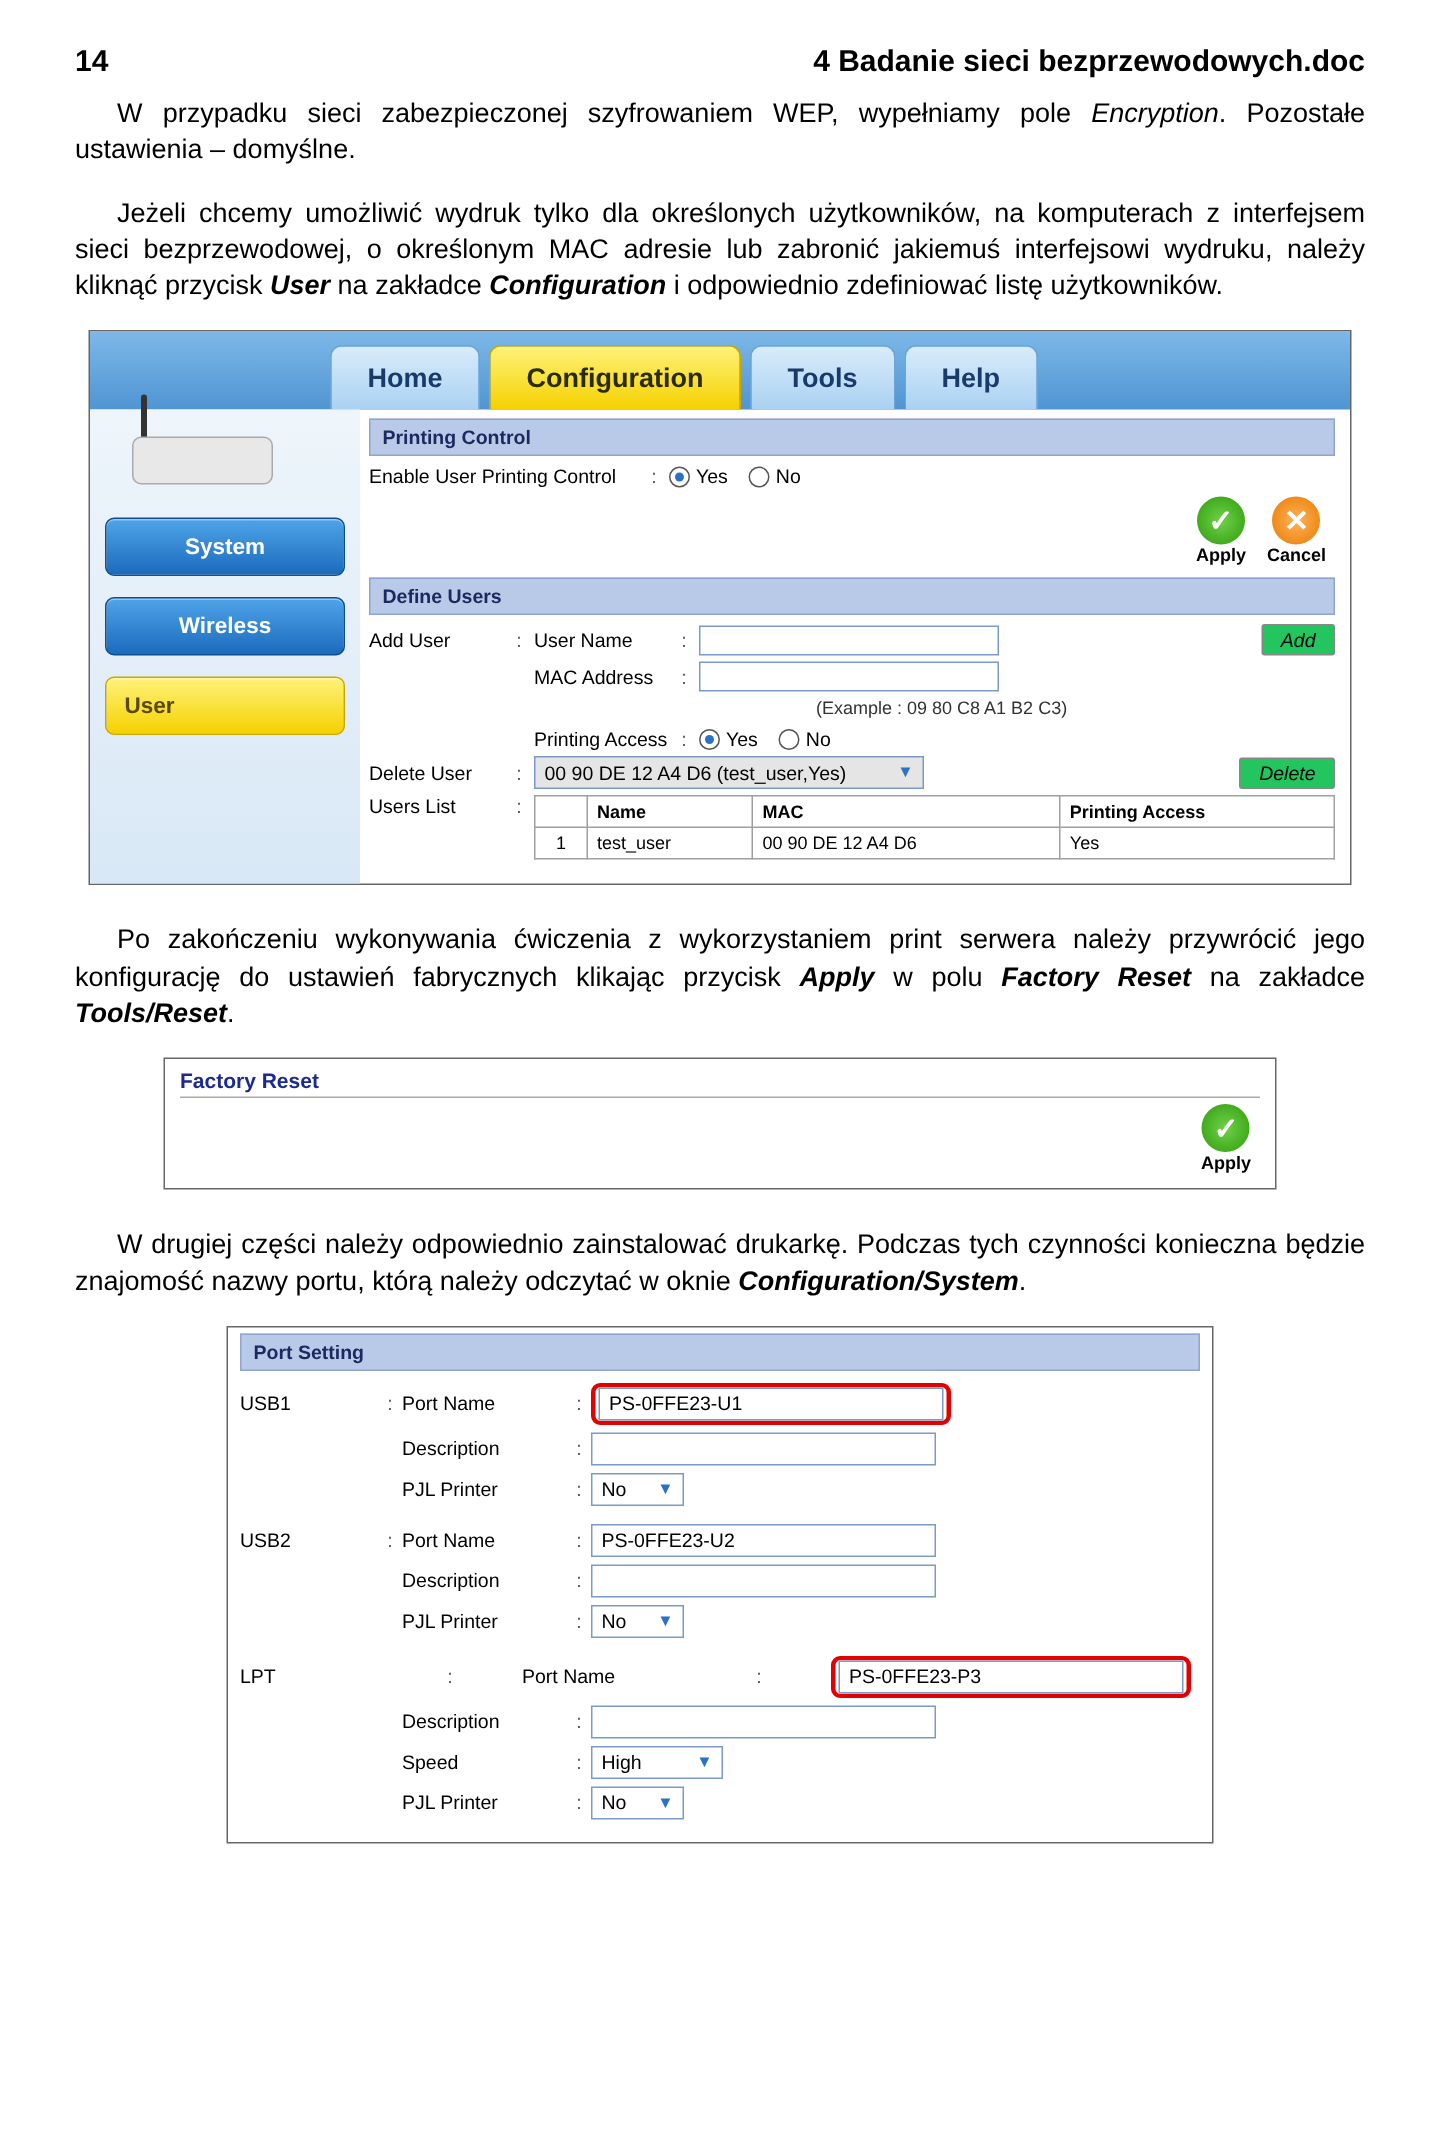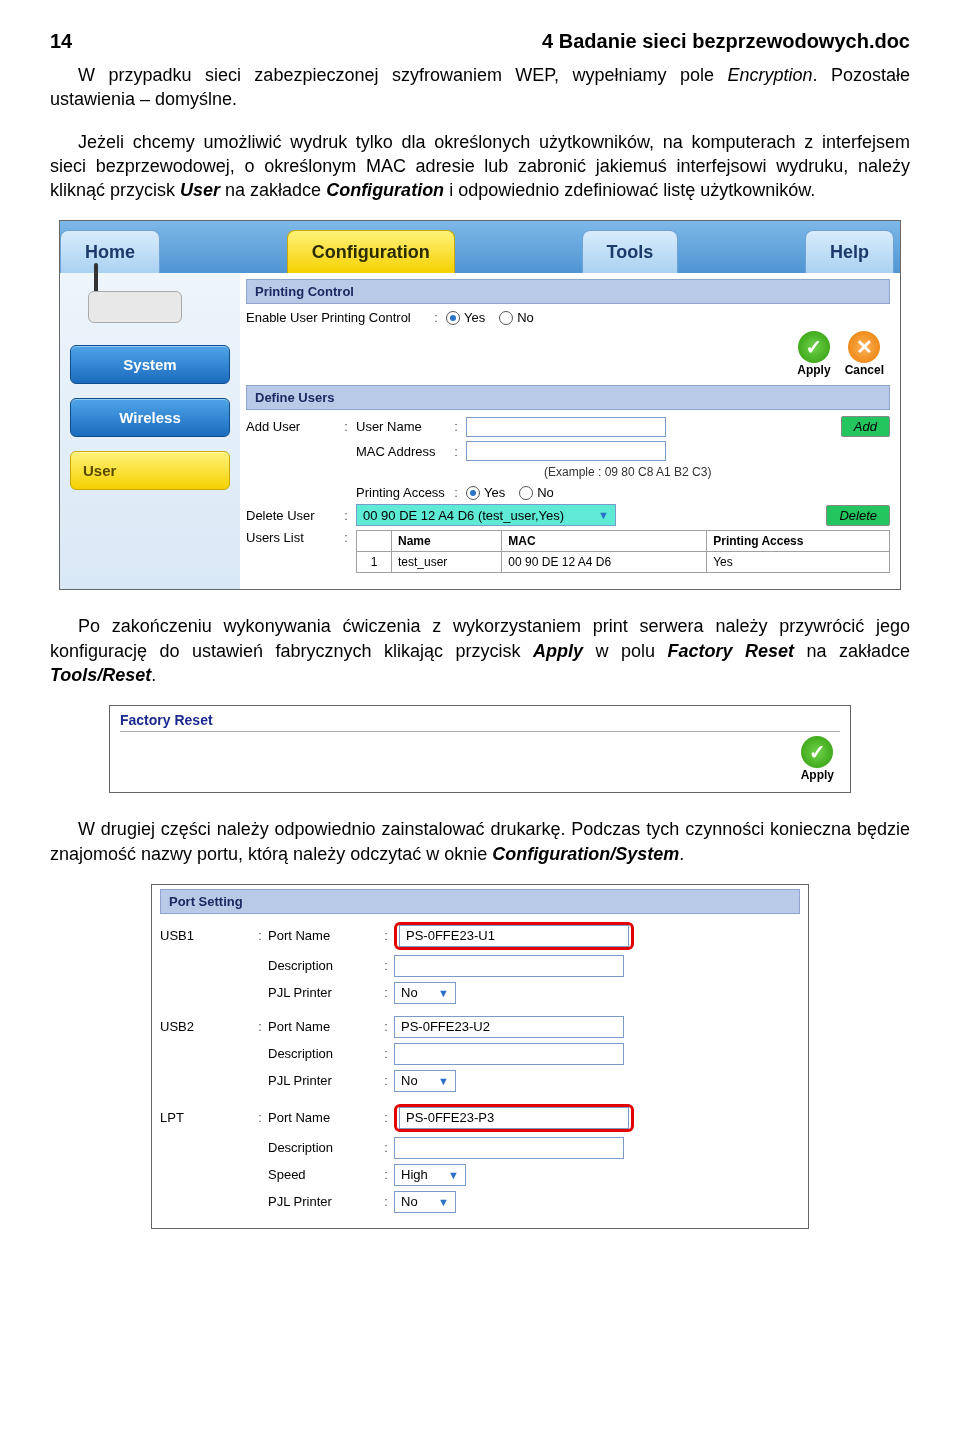--- a/index.html
+++ b/index.html
@@ -33,21 +33,21 @@
     margin: 10px auto 24px auto;
     background: #fff;
   }
   .shot1 { width: 840px; }
 
   .tabbar {
     display: flex;
     background: linear-gradient(#7db8e8, #4f95d2);
     height: 52px;
     align-items: flex-end;
-    justify-content: space-between;
+    padding-left: 160px;
   }
   .tab {
     height: 42px;
     line-height: 42px;
     padding: 0 24px;
     margin-right: 6px;
     border-radius: 8px 8px 0 0;
     font-weight: bold;
     font-size: 18px;
     color: #1a3a6a;
@@ -145,21 +145,21 @@
   .circlebtn {
     display:flex; flex-direction:column; align-items:center; font-size:12px; font-weight:bold;
   }
   .circlebtn .c {
     width:32px;height:32px;border-radius:50%;display:flex;align-items:center;justify-content:center;color:#fff;font-size:20px;font-weight:bold;
   }
   .c.apply { background: radial-gradient(#6fd24a, #2e9a0a); }
   .c.cancel { background: radial-gradient(#ffb259, #e87a00); }
   .example { font-size:12px; color:#333; margin-left: 298px; margin-bottom:6px;}
   .dropdown {
-    border:1px solid #7a9bc7; background:#5eead4; height:22px; box-sizing:border-box;
+    border:1px solid #7a9bc7; background:#e5e5e5; height:22px; box-sizing:border-box;
     display:inline-flex; align-items:center; padding:0 6px; width: 260px;
     justify-content: space-between;
   }
   .dropdown .chev { color:#2a72c8; font-size:11px;}
   .usertable {
     width: 100%;
     border-collapse: collapse;
     font-size: 12px;
   }
   .usertable th, .usertable td { border:1px solid #a0a0a0; padding:3px 6px; text-align:left;}
@@ -373,42 +373,42 @@
     <span class="ps-lbl1"></span>
       <span class="ps-sep"></span>
     <span class="ps-lbl2">PJL Printer</span>
       <span class="ps-sep">:</span>
     <span class="ps-select">
         <span>No</span>
         <span class="chev">▼</span>
       </span>
   </div>
 
-  <div class="ps-row" style="margin-top:12px;">
+  <div class="ps-row" style="margin-top:12px;gap:40px;">
     <span class="ps-lbl1">LPT</span>
       <span class="ps-sep">:</span>
     <span class="ps-lbl2">Port Name</span>
       <span class="ps-sep">:</span>
     <span class="redbox">
         <span class="ps-input">PS-0FFE23-P3</span>
       </span>
   </div>
   <div class="ps-row">
     <span class="ps-lbl1"></span>
       <span class="ps-sep"></span>
     <span class="ps-lbl2">Description</span>
       <span class="ps-sep">:</span>
     <span class="ps-input"></span>
   </div>
   <div class="ps-row">
     <span class="ps-lbl1"></span>
       <span class="ps-sep"></span>
     <span class="ps-lbl2">Speed</span>
       <span class="ps-sep">:</span>
-    <span class="ps-select" style="width:72px">
+    <span class="ps-select" style="width:88px">
         <span>High</span>
         <span class="chev">▼</span>
       </span>
   </div>
   <div class="ps-row">
     <span class="ps-lbl1"></span>
       <span class="ps-sep"></span>
     <span class="ps-lbl2">PJL Printer</span>
       <span class="ps-sep">:</span>
     <span class="ps-select">

